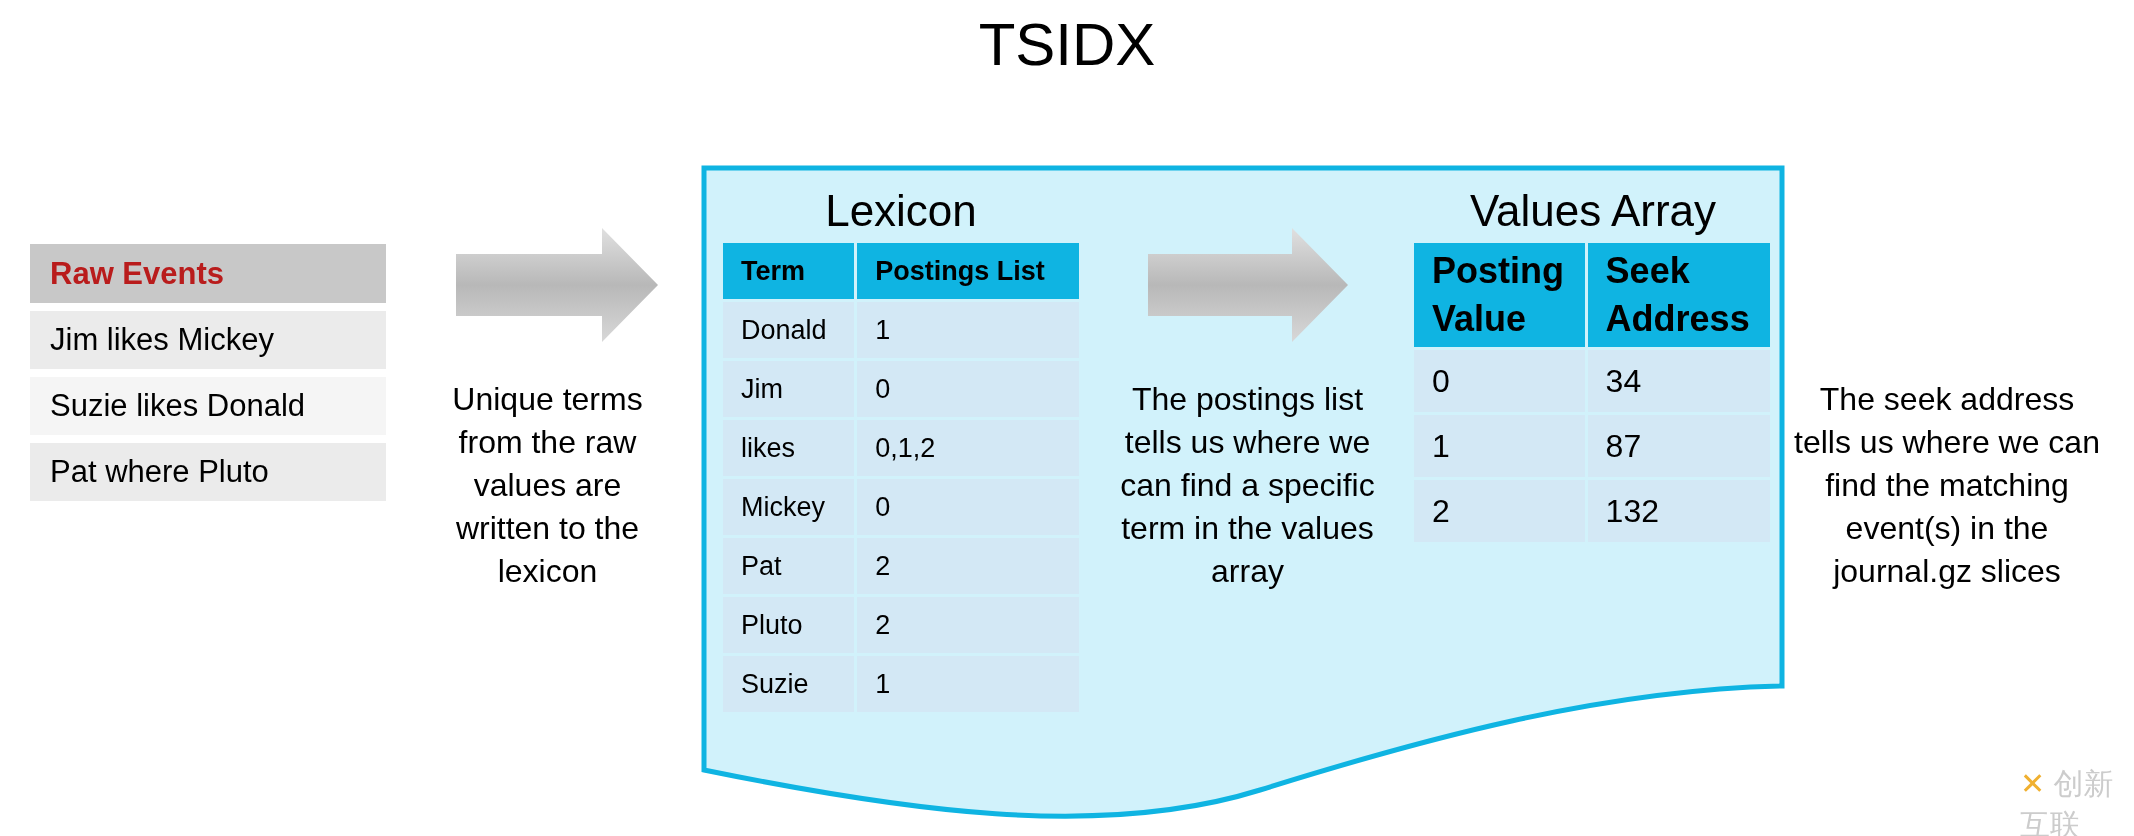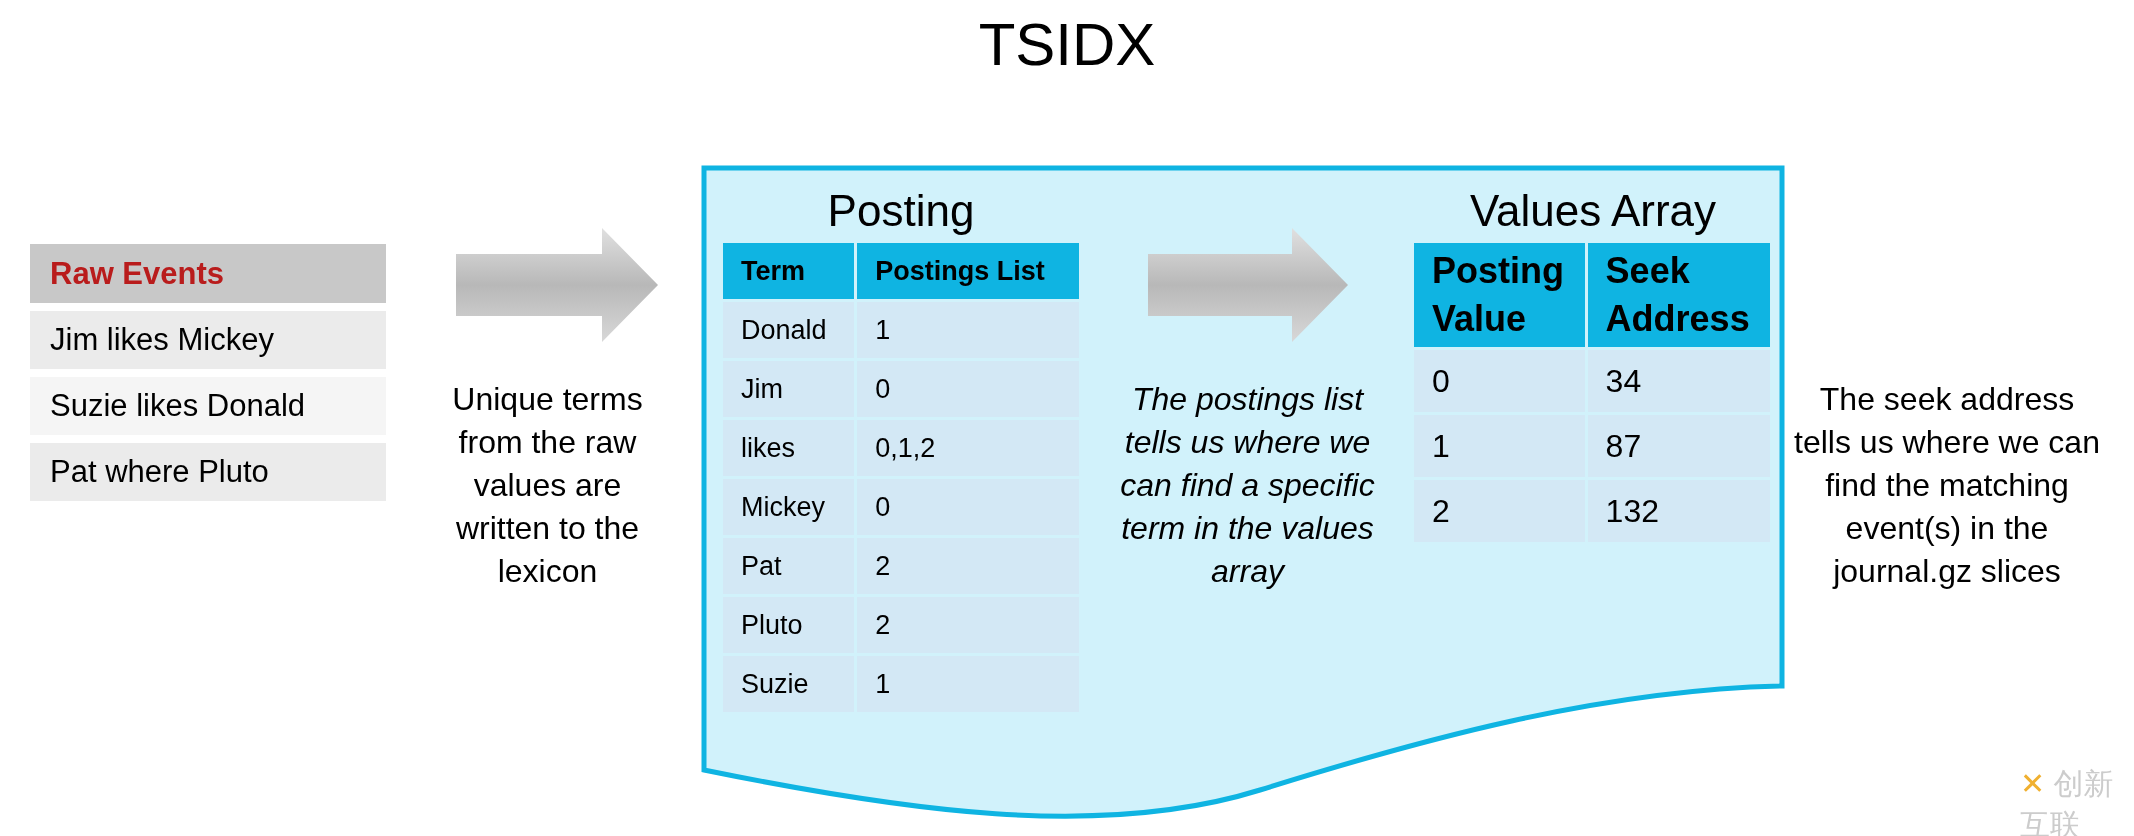--- a/index.html
+++ b/index.html
@@ -39,24 +39,24 @@
         <stop offset="0.5" stop-color="#b8b8b8"></stop>
         <stop offset="1" stop-color="#d8d8d8"></stop>
     </linearGradient>
   </defs>
   <path d="M704,168 L1782,168 L1782,686 C1600,690 1420,740 1260,790 C1100,840 900,810 704,770 Z" fill="#d1f2fb" stroke="#0fb4e2" stroke-width="5"></path>
   <path d="M456,254 L602,254 L602,228 L658,285 L602,342 L602,316 L456,316 Z" fill="url(#ag)"></path>
   <path d="M1148,254 L1292,254 L1292,228 L1348,285 L1292,342 L1292,316 L1148,316 Z" fill="url(#ag)"></path>
 </svg>
 
 <div class="abs cap" style="left:430px;top:378px;width:235px;">Unique terms from the raw values are written to the lexicon</div>
-<div class="abs cap" style="left:1110px;top:378px;width:275px;font-style:italic;">The postings list tells us where we can find a specific term in the values array</div>
+<div class="abs cap" style="left:1110px;top:378px;width:275px;">The postings list tells us where we can find a specific term in the values array</div>
 <div class="abs cap" style="left:1788px;top:378px;width:318px;">The seek address tells us where we can find the matching event(s) in the journal.gz slices</div>
 
-<div class="abs section-title" style="left:723px;top:186px;width:356px;">Posting</div>
+<div class="abs section-title" style="left:723px;top:186px;width:356px;">Lexicon</div>
 <table class="abs tbl lex" style="left:720px;top:240px;width:362px;">
   <tbody>
       <tr>
         <th>Term</th>
         <th>Postings List</th>
       </tr>
   <tr>
         <td>Donald</td>
         <td>1</td>
       </tr>

